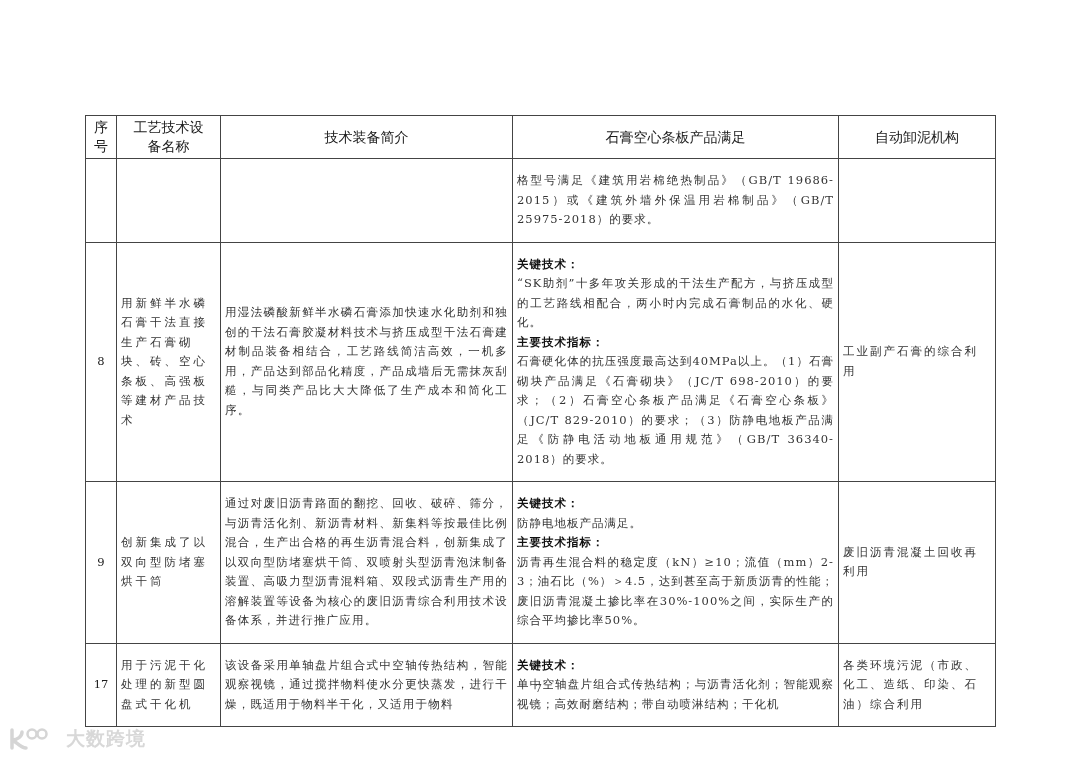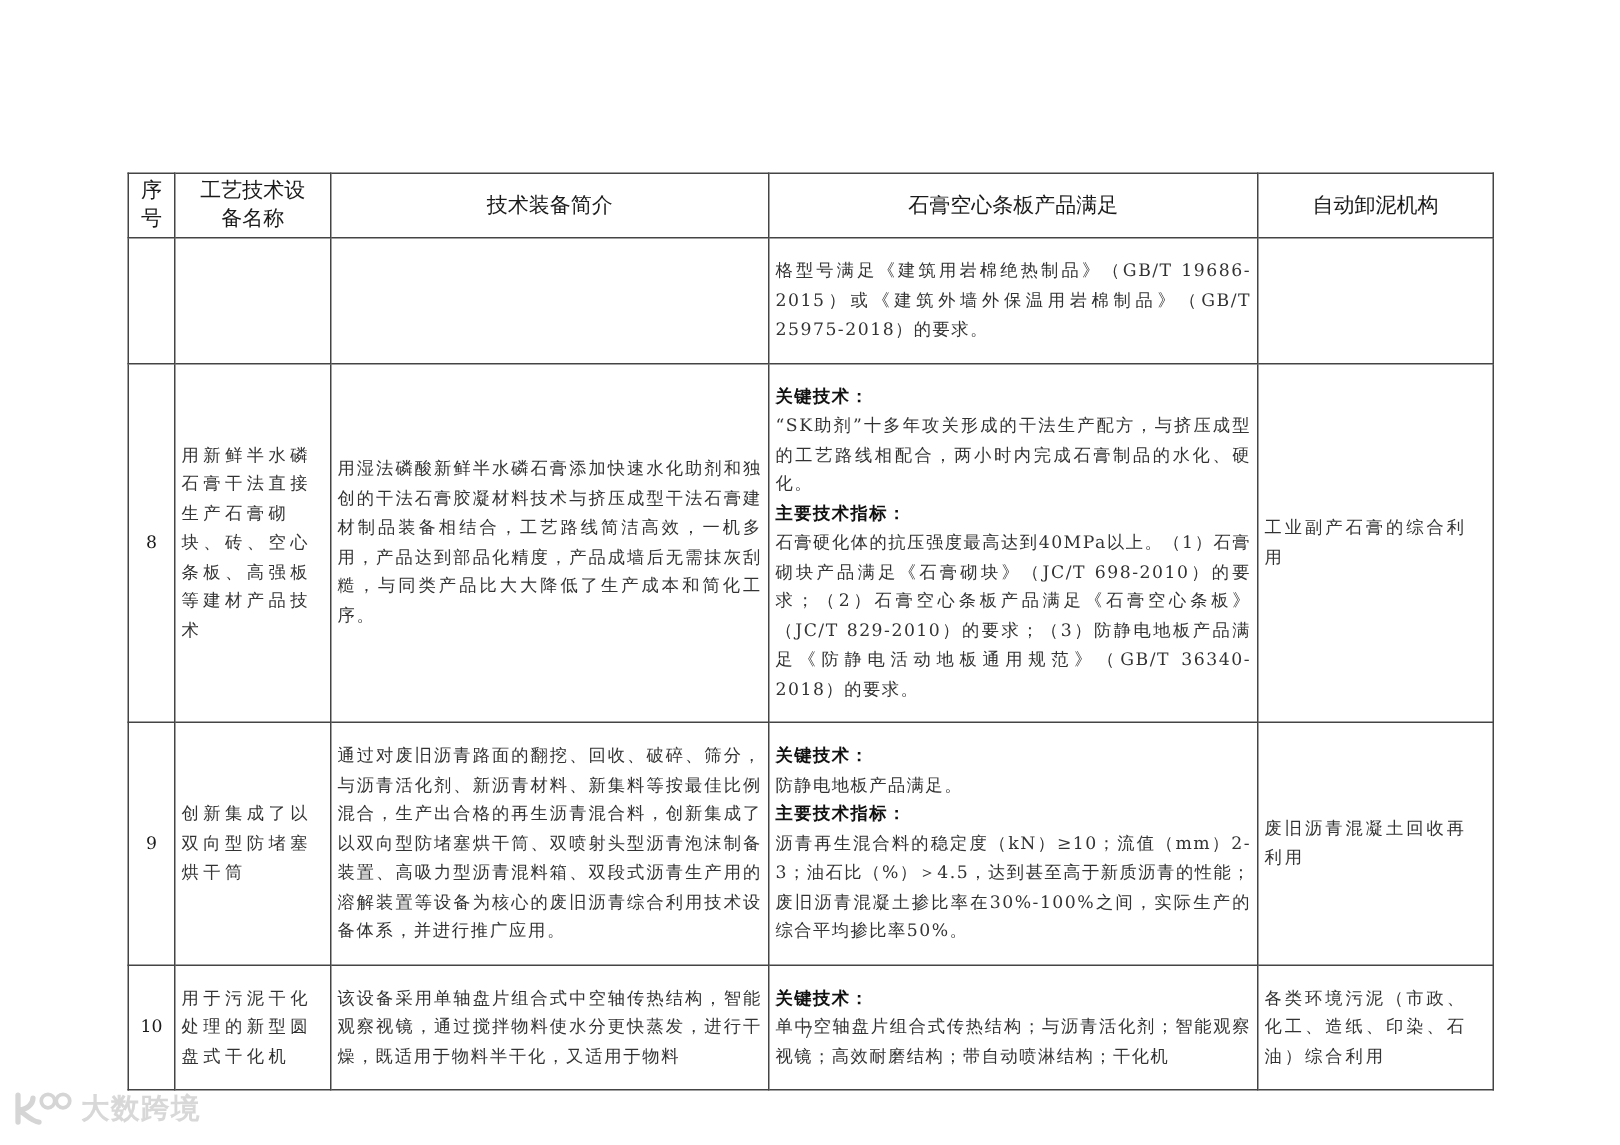--- a/index.html
+++ b/index.html
@@ -27,21 +27,21 @@
   td.key { text-align: justify; color: #333; letter-spacing: 1px; }
   td.scope { letter-spacing: 2px; color: #333; }
   td.top { vertical-align: top; }
   .bold { font-weight: bold; color: #111; font-family: "DejaVu Sans", "Liberation Sans", sans-serif; font-size: 11.5px; }
   .line { display: block; }
   .page-number {
     position: absolute; left: 535px; top: 682px; font-size: 11px; color: #444;
   }
   .watermark {
     position: absolute; left: 8px; top: 726px; display: flex; align-items: center;
-    gap: 6px; color: #d8d8d8; font-family: "DejaVu Sans", sans-serif;
+    gap: 18px; color: #d8d8d8; font-family: "DejaVu Sans", sans-serif;
     font-size: 19px; font-weight: bold; letter-spacing: 1px; justify-content: flex-end;
   }
   .wm-logo { width: 40px; height: 26px; }
 </style>
 </head>
 <body>
 
 <div class="page">
 
   <table class="doc">
@@ -96,21 +96,21 @@
         <td class="key top">
           <span class="line bold">关键技术：</span>
           <span class="line">防静电地板产品满足。</span>
           <span class="line bold">主要技术指标：</span>
           <span class="line">沥青再生混合料的稳定度（kN）≥10；流值（mm）2-3；油石比（%）＞4.5，达到甚至高于新质沥青的性能；废旧沥青混凝土掺比率在30%-100%之间，实际生产的综合平均掺比率50%。</span>
         </td>
         <td class="scope">废旧沥青混凝土回收再利用</td>
       </tr>
 
       <tr style="height:63px">
-        <td class="num">10</td>
+        <td class="num">17</td>
         <td class="name top">用于污泥干化处理的新型圆盘式干化机</td>
         <td class="intro top">该设备采用单轴盘片组合式中空轴传热结构，智能观察视镜，通过搅拌物料使水分更快蒸发，进行干燥，既适用于物料半干化，又适用于物料</td>
         <td class="key top">
           <span class="line bold">关键技术：</span>
           <span class="line">单中空轴盘片组合式传热结构；与沥青活化剂；智能观察视镜；高效耐磨结构；带自动喷淋结构；干化机</span>
         </td>
         <td class="scope top">各类环境污泥（市政、化工、造纸、印染、石油）综合利用</td>
       </tr>
     </tbody>
   </table>

